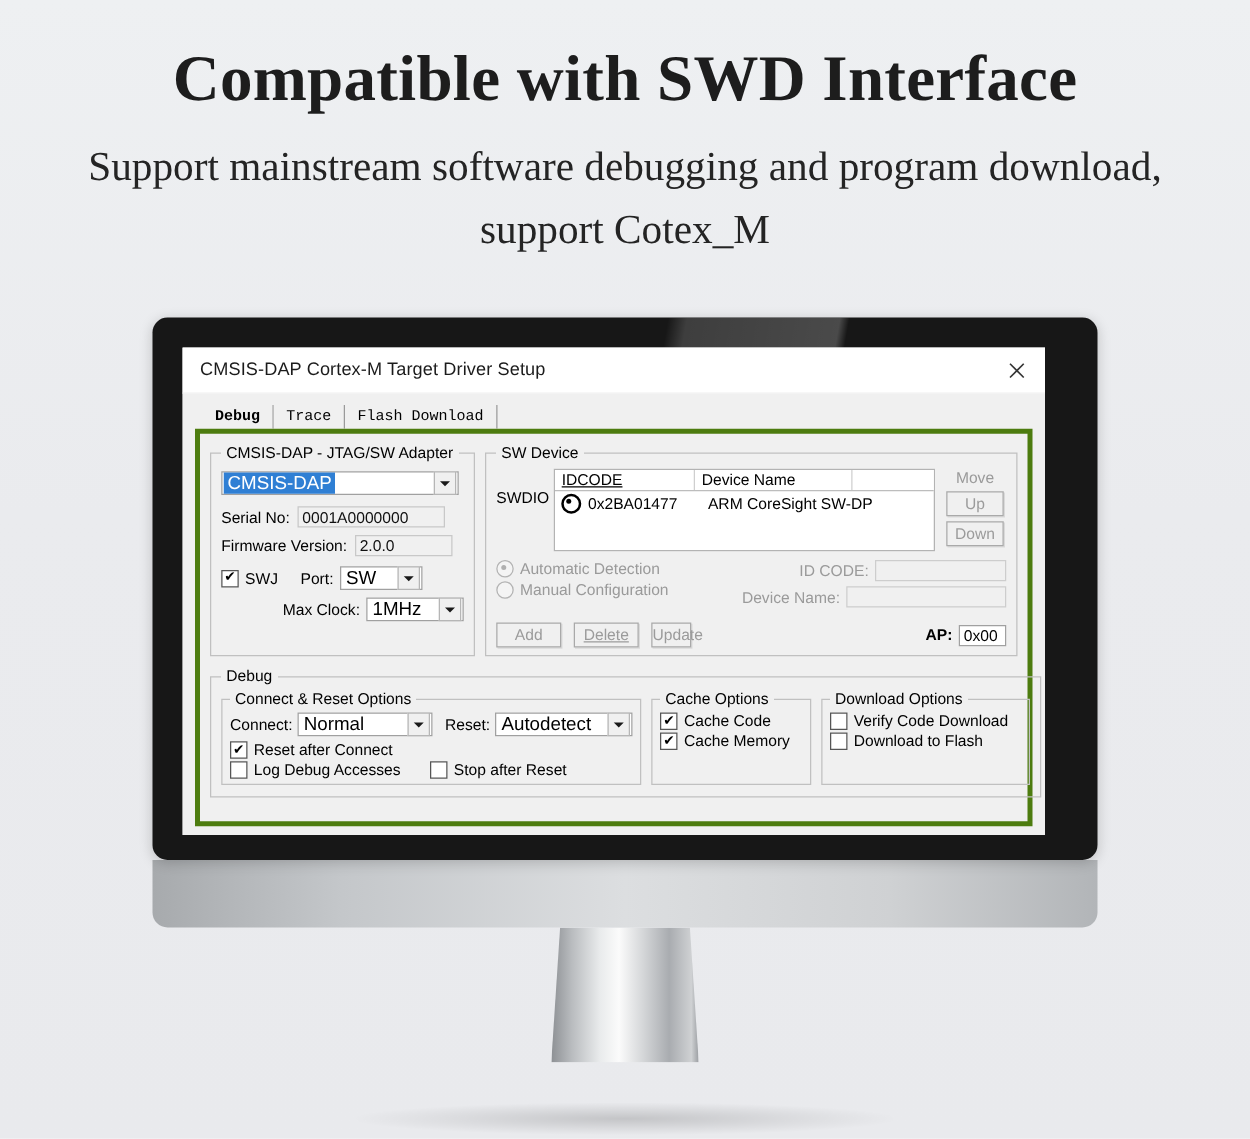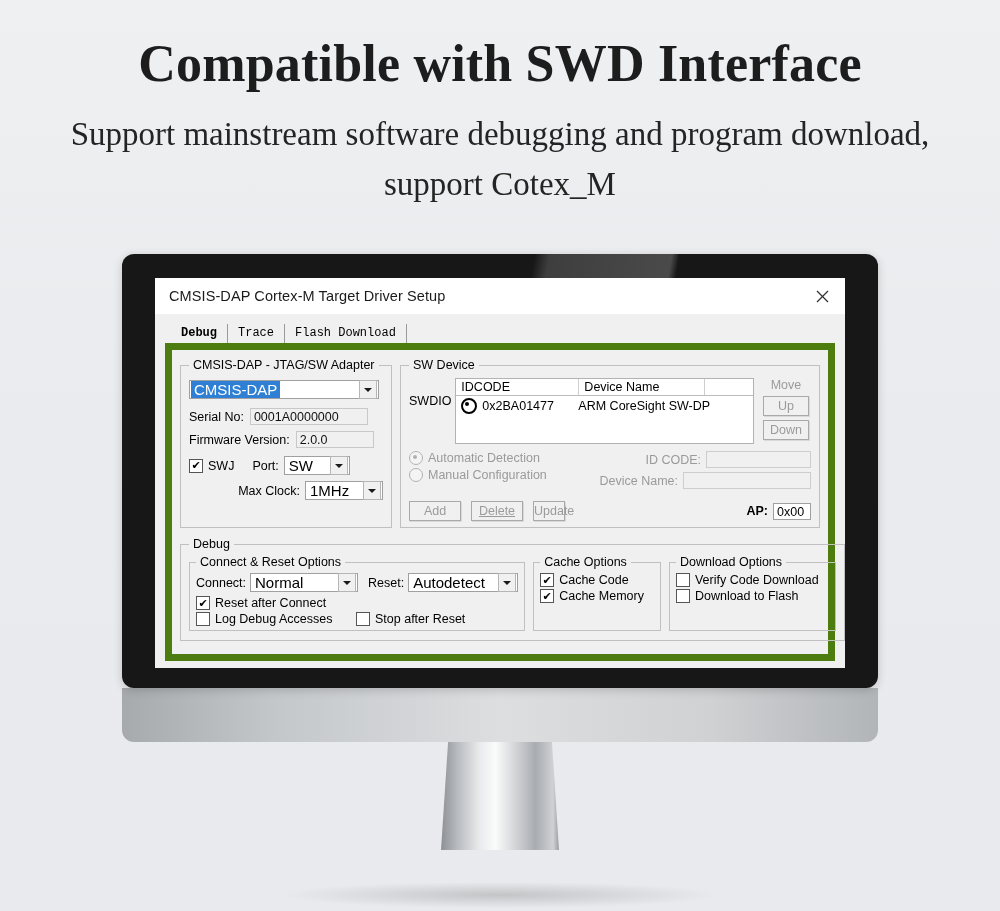--- a/index.html
+++ b/index.html
@@ -27,21 +27,21 @@
     background:#171717;
     box-shadow:0 2px 10px rgba(0,0,0,.18);
     overflow:hidden;
   }
   .bezel-gloss{
     position:absolute;left:0;top:0;width:100%;height:46px;
     background:linear-gradient(100deg, rgba(255,255,255,0) 54%, rgba(255,255,255,.17) 56%, rgba(255,255,255,.22) 72%, rgba(255,255,255,0) 73%);
     pointer-events:none;
   }
   .screen{
-    position:absolute;left:33px;top:24px;width:690px;height:390px;
+    position:absolute;left:24px;top:24px;width:690px;height:390px;
     background:#f0f0f0;overflow:hidden;
   }
   .neck{
     width:118px;height:108px;margin:0 auto;
     background:linear-gradient(90deg,#8d9094 0%, #b9bcbf 14%, #e9ebec 33%, #fbfbfb 46%, #d5d7d9 62%, #a9acb0 80%, #cfd1d3 95%, #9b9ea2 100%);
     clip-path:polygon(6% 0%, 94% 0%, 100% 100%, 0% 100%);
   }
   .monitor-lip{
     width:756px;height:54px;border-radius:0 0 12px 12px;
     background:linear-gradient(90deg,#a7aaad 0%, #c4c7ca 20%, #dcdee0 50%, #cfd1d3 78%, #b2b5b8 100%);
@@ -76,21 +76,21 @@
   .dlg-body{flex:1 1 auto;padding:8px 10px 10px 10px;position:relative;}
   
   .tabstrip{display:flex;align-items:flex-end;height:20px;padding-left:6px;}
   .tab{
     font-family:"Liberation Mono", monospace;font-size:12px;
     padding:2px 10px 3px;background:#f0f0f0;color:#000;
     border-right:1px solid #9a9a9a;
   }
   .tab.active{font-weight:bold;border-right:1px solid #9a9a9a;}
   .tabpanel{
-    border:7px solid #4d7c0f;background:#f0f0f0;
+    border:4px solid #4d7c0f;background:#f0f0f0;
     margin-top:0;padding:8px 8px 8px;height:318px;box-sizing:border-box;
     position:relative;
   }
   
   fieldset.gb{
     border:1px solid #c0c0c0;margin:0;padding:6px 8px 8px;
     position:relative;background:transparent;
   }
   fieldset.gb > legend{padding:0 4px;font-size:12.5px;color:#000;}
   .row{display:flex;align-items:center;margin-bottom:6px;}
@@ -237,21 +237,21 @@
               </fieldset>
 
               <fieldset class="gb" style="flex:1;height:170px;box-sizing:border-box;">
                 <legend>SW Device</legend>
 
                 <div style="display:flex;align-items:flex-start;">
                   <span class="lbl" style="margin:16px 4px 0 0;">SWDIO</span>
 
                   <div class="swtable" style="flex:1;height:64px;">
                     <div class="swhead">
-                      <div style="width:123px;">IDCODE</div>
+                      <div style="width:112px;text-decoration:underline;">IDCODE</div>
                       <div style="width:126px;">Device Name</div>
                       <div style="flex:1;border-right:none;"></div>
                     </div>
                     <div class="swrow">
                       <span class="bullet"></span>
                       <span style="width:96px;">0x2BA01477</span>
                       <span>ARM CoreSight SW-DP</span>
                     </div>
                   </div>
 

